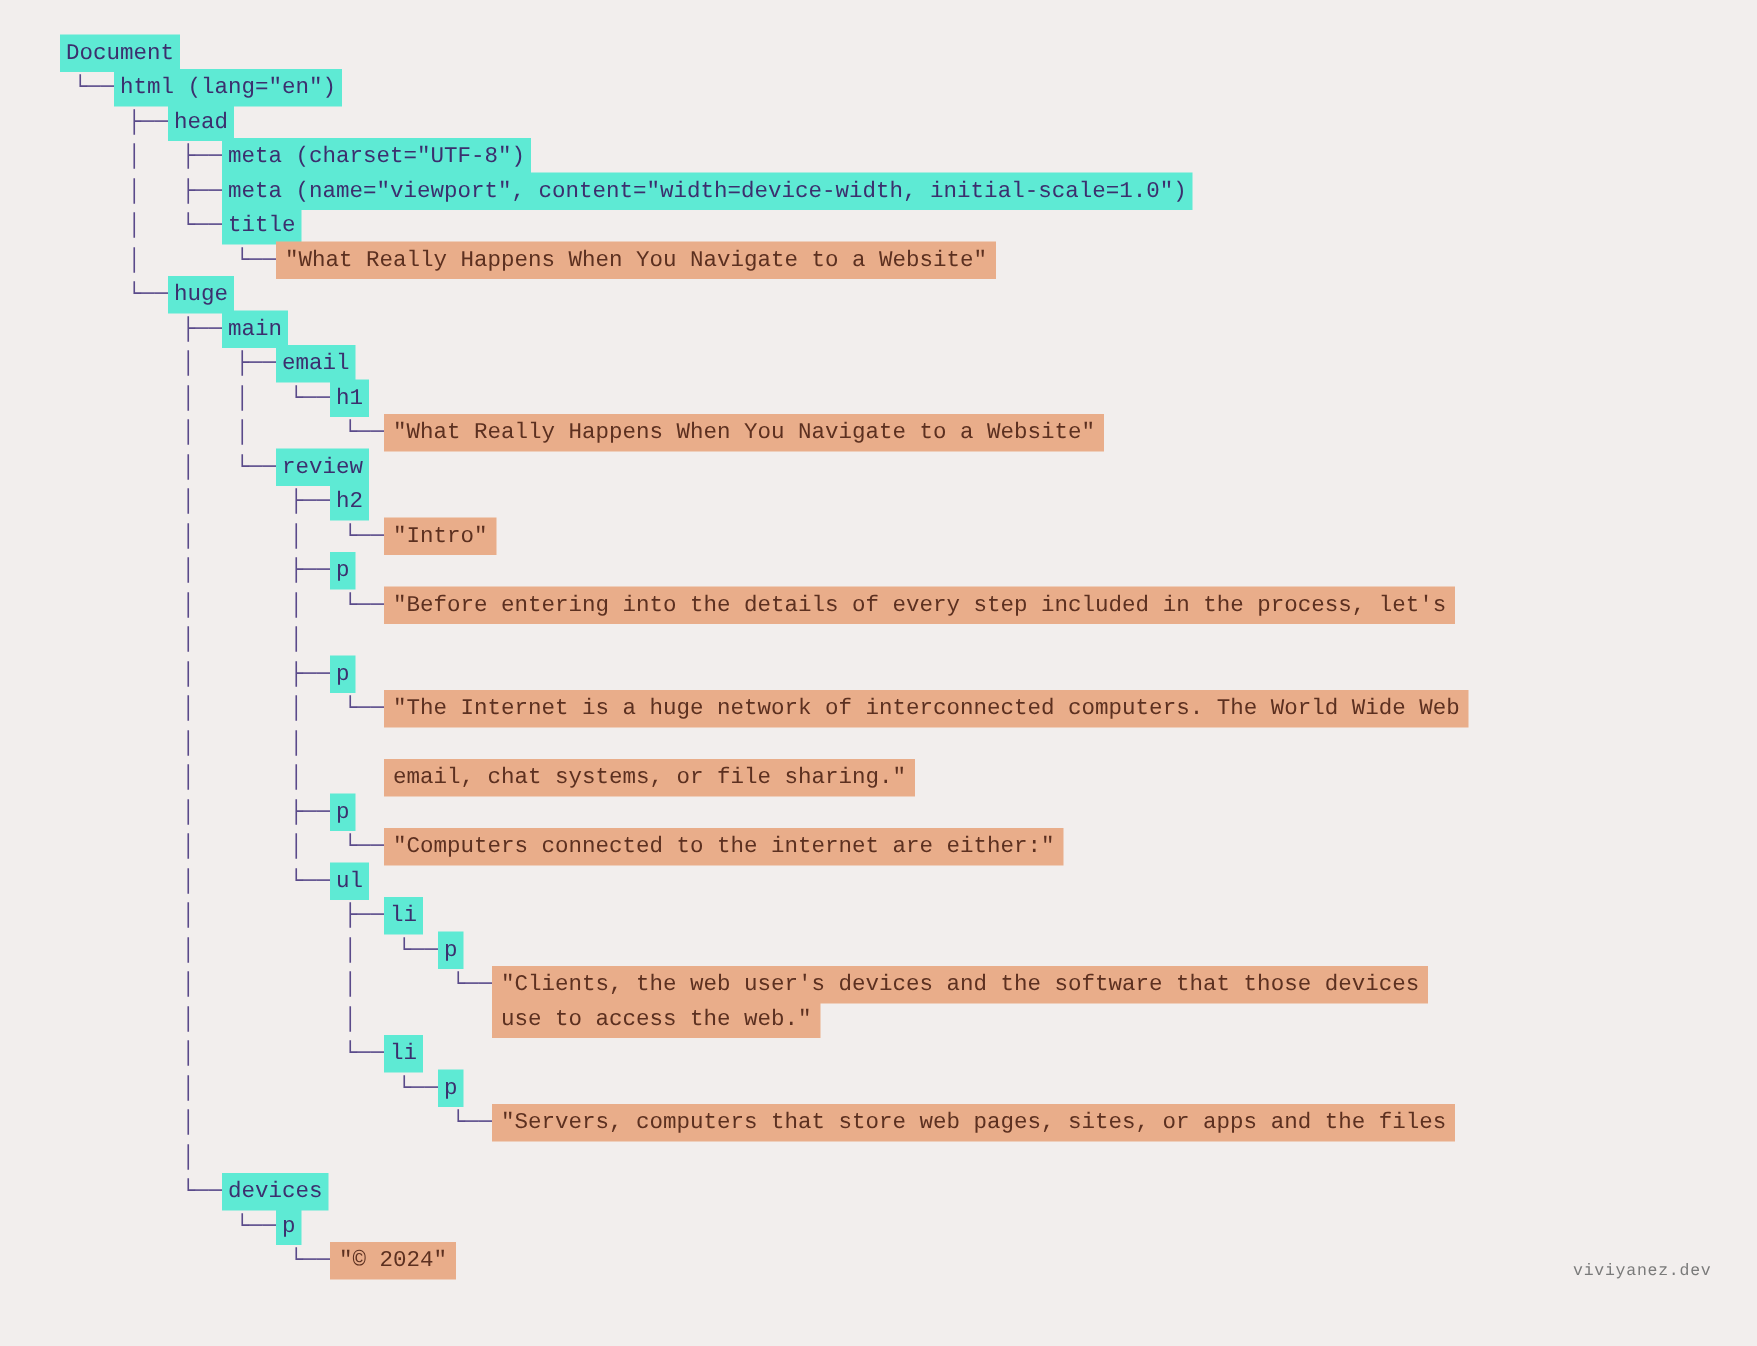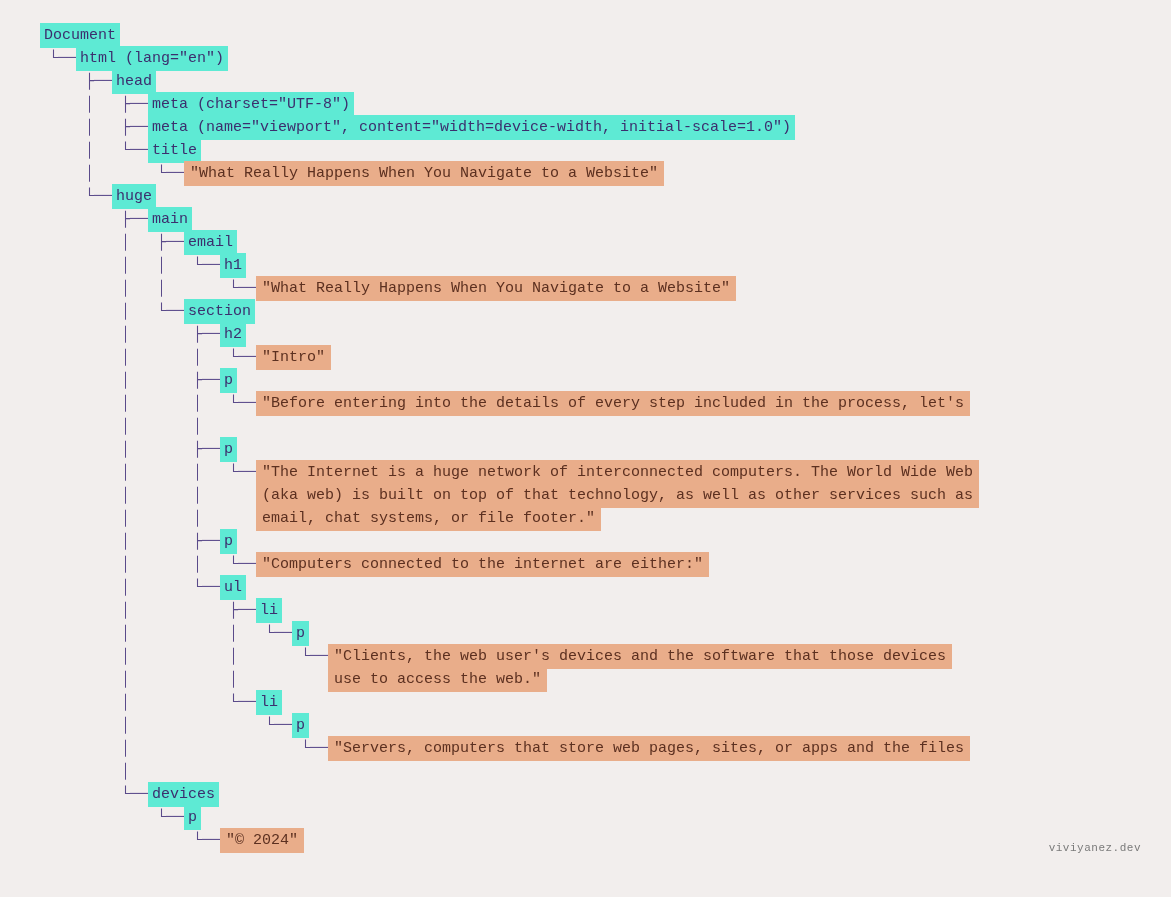--- a/index.html
+++ b/index.html
@@ -121,21 +121,21 @@
       <span class="branch" style="width: 36px; text-align: left;"> │   </span>
       <span class="branch" style="width: 36px; text-align: left;">     </span>
       <span class="branch" style="width: 36px; text-align: left;"> └── </span>
       <span class="text">"What Really Happens When You Navigate to a Website"</span>
     </div>
     <div class="tree-row">
       <span class="branch" style="width: 36px; text-align: left;">     </span>
       <span class="branch" style="width: 36px; text-align: left;">     </span>
       <span class="branch" style="width: 36px; text-align: left;"> │   </span>
       <span class="branch" style="width: 36px; text-align: left;"> └── </span>
-      <span class="tag">section</span>
+      <span class="tag">review</span>
     </div>
     <div class="tree-row">
       <span class="branch" style="width: 36px; text-align: left;">     </span>
       <span class="branch" style="width: 36px; text-align: left;">     </span>
       <span class="branch" style="width: 36px; text-align: left;"> │   </span>
       <span class="branch" style="width: 36px; text-align: left;">     </span>
       <span class="branch" style="width: 36px; text-align: left;"> ├── </span>
       <span class="tag">h2</span>
     </div>
     <div class="tree-row">
@@ -189,30 +189,29 @@
       <span class="branch" style="width: 36px; text-align: left;"> └── </span>
       <span class="text">"The Internet is a huge network of interconnected computers. The World Wide Web </span>
     </div>
     <div class="tree-row">
       <span class="branch" style="width: 36px; text-align: left;">     </span>
       <span class="branch" style="width: 36px; text-align: left;">     </span>
       <span class="branch" style="width: 36px; text-align: left;"> │   </span>
       <span class="branch" style="width: 36px; text-align: left;">     </span>
       <span class="branch" style="width: 36px; text-align: left;"> │   </span>
       <span class="branch" style="width: 36px; text-align: left;">     </span>
-      <span class="text">(aka web) is built on top of that technology, as well as other services such as</span>
-    </div>
-    <div class="tree-row">
-      <span class="branch" style="width: 36px; text-align: left;">     </span>
-      <span class="branch" style="width: 36px; text-align: left;">     </span>
-      <span class="branch" style="width: 36px; text-align: left;"> │   </span>
-      <span class="branch" style="width: 36px; text-align: left;">     </span>
-      <span class="branch" style="width: 36px; text-align: left;"> │   </span>
-      <span class="branch" style="width: 36px; text-align: left;">     </span>
-      <span class="text"> email, chat systems, or file footer."</span>
+    </div>
+    <div class="tree-row">
+      <span class="branch" style="width: 36px; text-align: left;">     </span>
+      <span class="branch" style="width: 36px; text-align: left;">     </span>
+      <span class="branch" style="width: 36px; text-align: left;"> │   </span>
+      <span class="branch" style="width: 36px; text-align: left;">     </span>
+      <span class="branch" style="width: 36px; text-align: left;"> │   </span>
+      <span class="branch" style="width: 36px; text-align: left;">     </span>
+      <span class="text"> email, chat systems, or file sharing."</span>
     </div>
     <div class="tree-row">
       <span class="branch" style="width: 36px; text-align: left;">     </span>
       <span class="branch" style="width: 36px; text-align: left;">     </span>
       <span class="branch" style="width: 36px; text-align: left;"> │   </span>
       <span class="branch" style="width: 36px; text-align: left;">     </span>
       <span class="branch" style="width: 36px; text-align: left;"> ├── </span>
       <span class="tag">p</span>
     </div>
     <div class="tree-row">

